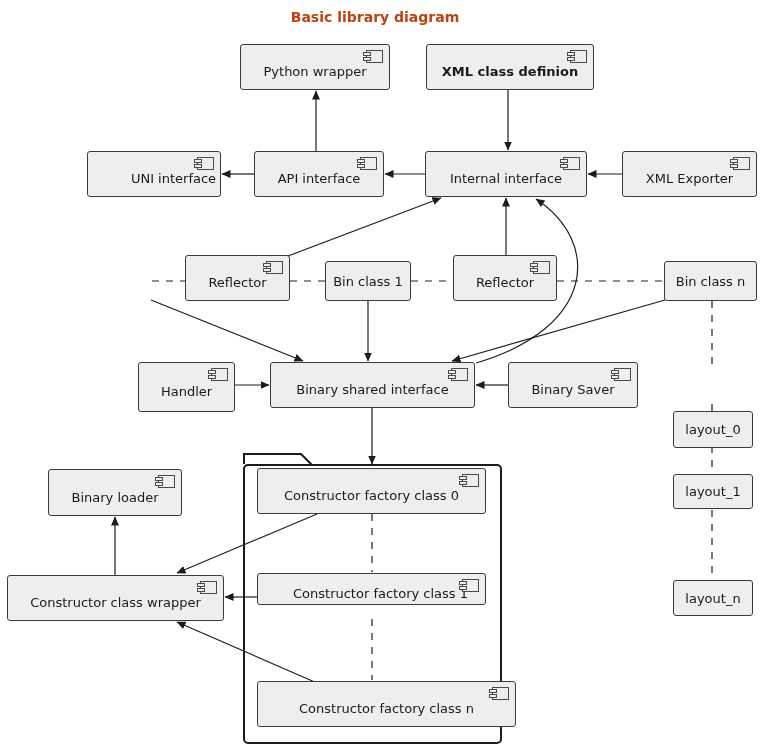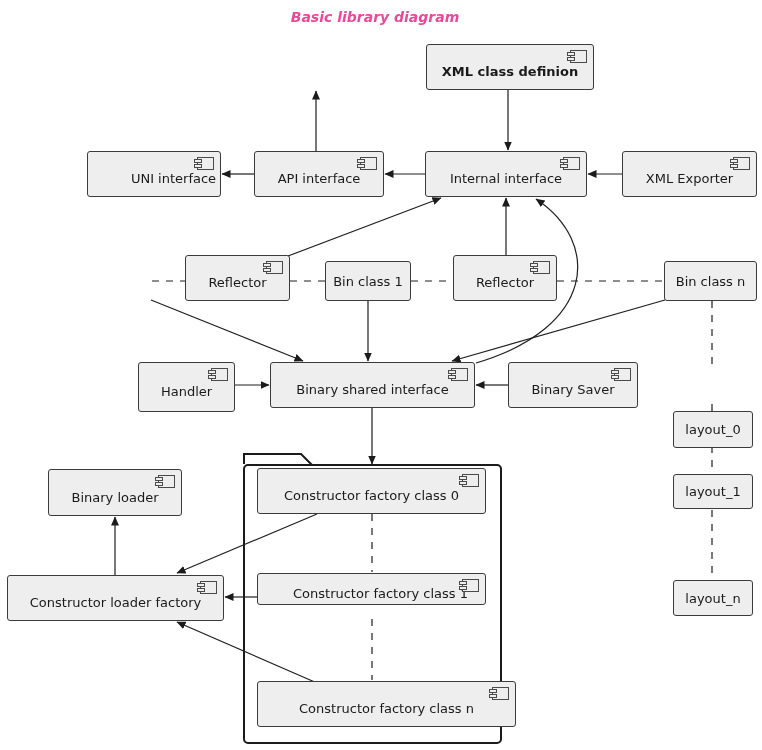--- a/index.html
+++ b/index.html
@@ -3,21 +3,21 @@
 <meta charset="utf-8">
 <style>
   html,body{margin:0;padding:0;background:#ffffff;}
   #canvas{
     position:relative;width:762px;height:750px;background:#ffffff;
     font-family:"DejaVu Sans","Liberation Sans",sans-serif;
     color:#1a1a1a;overflow:hidden;
   }
   #title{
     position:absolute;top:9px;left:0;width:750px;text-align:center;
-    font-size:14px;font-weight:bold;color:#ec4899;font-style:italic;
+    font-size:14px;font-weight:bold;color:#c2410c;
   }
   svg.layer{position:absolute;left:0;top:0;}
   .node{
     position:absolute;box-sizing:border-box;
     background:#eeeeee;border:1.4px solid #3b3b3b;border-radius:3px;
     display:flex;align-items:center;justify-content:center;
     font-size:13px;white-space:nowrap;
   }
   .comp{padding-top:9px;}
   .comp-icon{
@@ -78,20 +78,24 @@
         <path d="M557,281 L664,281"></path>
         <path d="M712,301 L712,366"></path>
         <path d="M712,404 L712,473"></path>
         <path d="M712,510 L712,579"></path>
         <path d="M372,514 L372,572"></path>
         <path d="M372,619 L372,680"></path>
       </g>
     </g>
   </svg>
 
+  <div class="node comp" style="left:240px;top:44px;width:150px;height:46px;">
+    <span class="comp-icon"></span>
+    <span>Python wrapper</span>
+  </div>
   <div class="node comp" style="left:426px;top:44px;width:168px;height:46px;font-weight:bold;">
     <span class="comp-icon"></span>
     <span>XML class definion</span>
   </div>
   <div class="node comp" style="left:87px;top:151px;width:134px;height:46px;padding-left:39px;">
     <span class="comp-icon"></span>
     <span>UNI interface</span>
   </div>
   <div class="node comp" style="left:254px;top:151px;width:130px;height:46px;">
     <span class="comp-icon"></span>
@@ -144,21 +148,21 @@
   <div class="node comp" style="left:257px;top:468px;width:229px;height:46px;">
     <span class="comp-icon"></span>
     <span>Constructor factory class 0</span>
   </div>
   <div class="node" style="left:673px;top:474px;width:80px;height:35px;">
     <span>layout_1</span>
   </div>
 
   <div class="node comp" style="left:7px;top:575px;width:217px;height:46px;">
     <span class="comp-icon"></span>
-    <span>Constructor loader factory</span>
+    <span>Constructor class wrapper</span>
   </div>
   <div class="node comp" style="left:257px;top:573px;width:229px;height:32px;padding-left:18px;">
     <span class="comp-icon"></span>
     <span>Constructor factory class 1</span>
   </div>
   <div class="node" style="left:673px;top:580px;width:80px;height:36px;">
     <span>layout_n</span>
   </div>
 
   <div class="node comp" style="left:257px;top:681px;width:259px;height:46px;">

